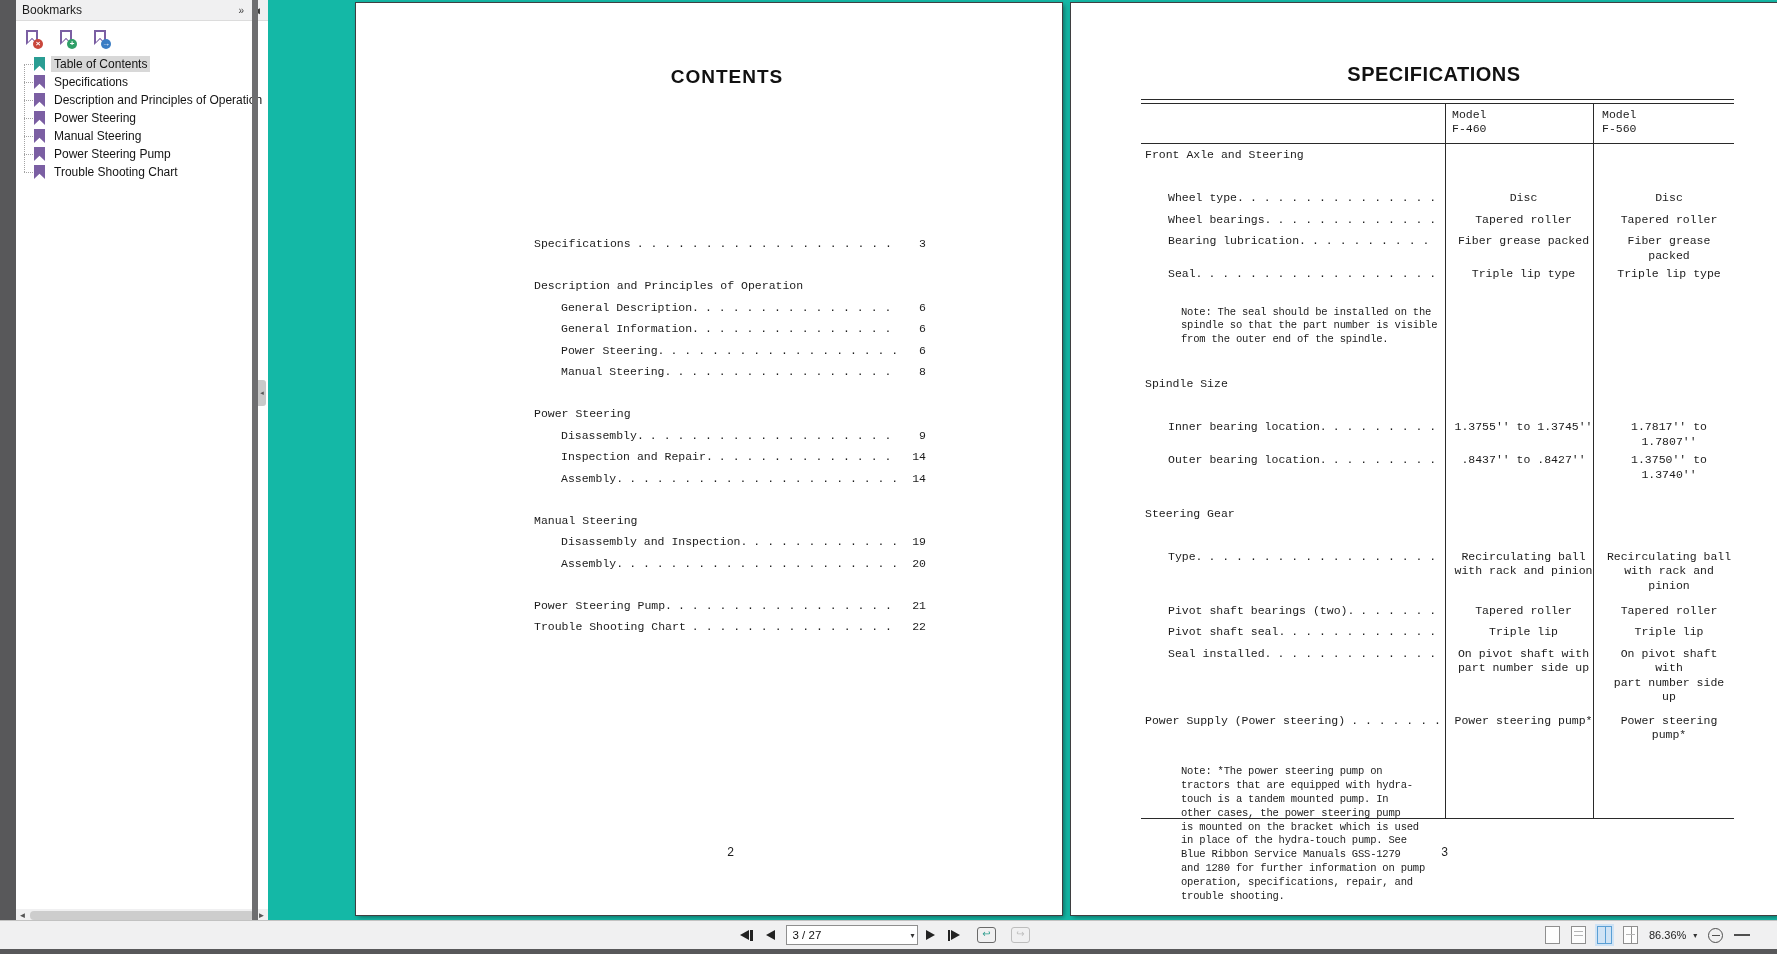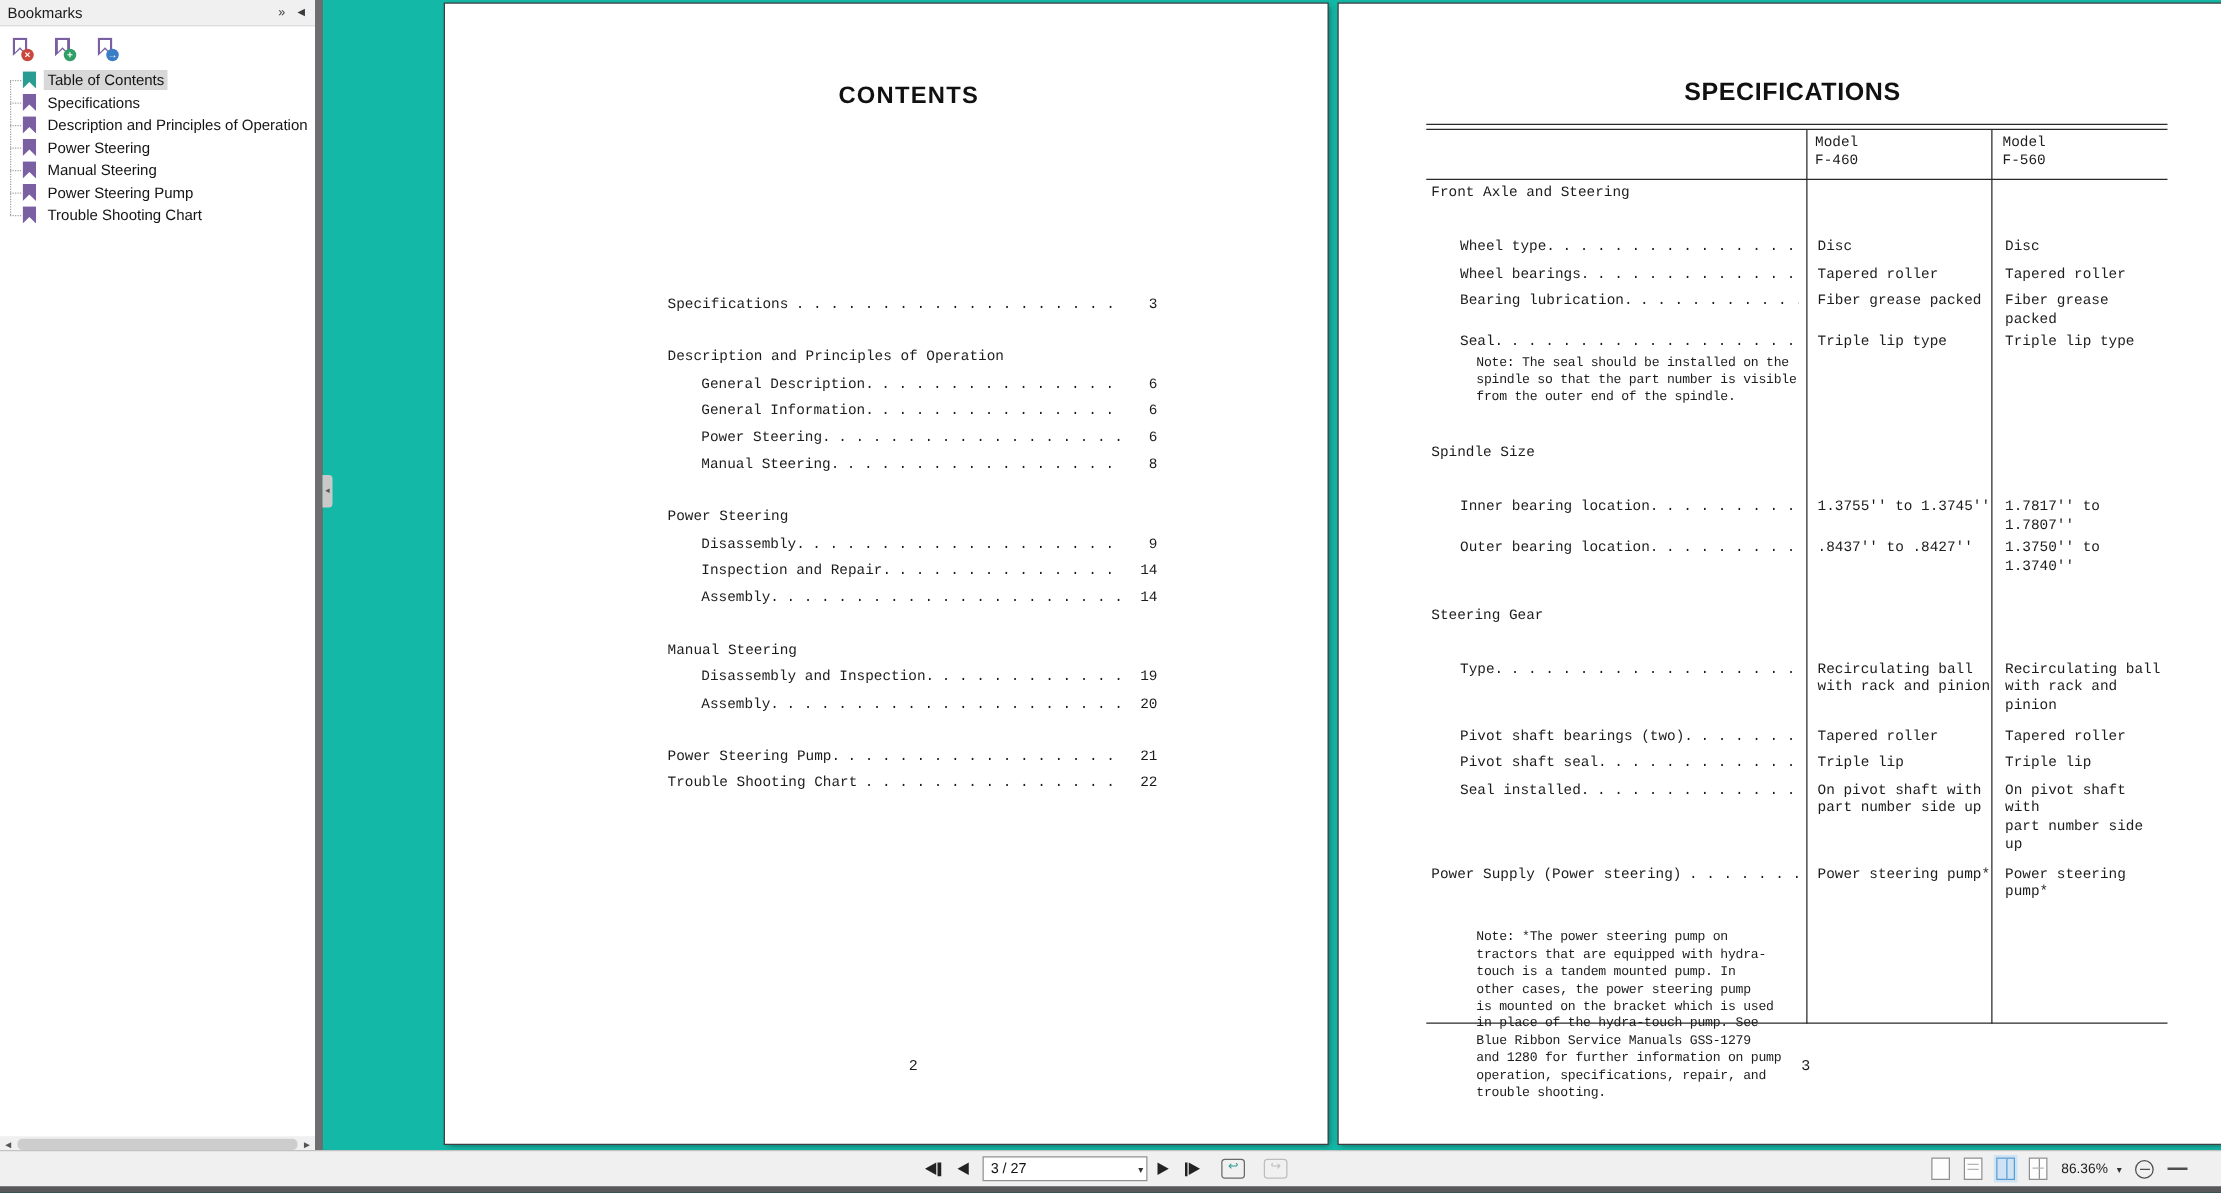--- a/index.html
+++ b/index.html
@@ -1,20 +1,20 @@
 <!DOCTYPE html>
 <html><head>
 <meta charset="utf-8">
 <style>
   html,body{margin:0;padding:0;background:#333;}
   #app{position:relative;width:1777px;height:954px;background:#58585a;overflow:hidden;
        font-family:"Liberation Sans",sans-serif;-webkit-font-smoothing:antialiased;}
 
   
-  #panel{position:absolute;left:0;top:0;width:252px;height:926px;background:#ffffff;z-index:3;}
+  #panel{position:absolute;left:16px;top:0;width:252px;height:926px;background:#ffffff;z-index:3;}
   #panel-header{height:20px;background:#f0f0f1;border-bottom:1px solid #dcdcdc;display:flex;
                 align-items:center;padding:0 6px;font-size:12px;color:#1b1b1b;}
   #panel-header .spacer{flex:1;}
   .hdr-glyph{font-size:10px;color:#3a3a3a;margin-left:8px;cursor:default;}
   #panel-toolbar{display:flex;gap:20px;padding:9px 0 6px 10px;}
   .flag-btn{position:relative;width:14px;height:17px;}
   .flag-outer{position:absolute;left:0;top:0;width:12px;height:15px;background:#7b5fa3;
               clip-path:polygon(0 0,100% 0,100% 100%,50% 62%,0 100%);}
   .flag-inner{position:absolute;left:2px;top:2px;width:8px;height:10px;background:#ffffff;
               clip-path:polygon(0 0,100% 0,100% 100%,50% 58%,0 100%);}
@@ -71,21 +71,21 @@
   .vrule{position:absolute;top:5px;bottom:2px;width:0;border-left:1.4px solid #2a2a2a;}
   .col-hdr{position:absolute;top:9px;line-height:14px;white-space:pre;}
   #spec-body{position:absolute;left:0;top:44px;width:593px;}
   .spec-section{padding-left:4px;height:21.5px;line-height:21.5px;}
   .spec-row{display:flex;align-items:flex-start;min-height:21.5px;}
   .spec-labelwrap{width:304px;flex:none;display:flex;align-items:baseline;line-height:21.5px;
                   padding-right:6px;box-sizing:border-box;overflow:hidden;}
   .spec-labelwrap.indent{padding-left:27px;}
   .spec-labelwrap.flush{padding-left:4px;text-align:right;}
   .spec-dots{flex:1;overflow:hidden;white-space:nowrap;margin-left:6px;}
-  .spec-val{white-space:pre-line;line-height:14.5px;padding-top:4px;box-sizing:border-box;}
+  .spec-val{white-space:pre-line;line-height:14.5px;padding-top:4px;box-sizing:border-box;text-align:center;}
   .spec-val.c1{width:148px;flex:none;padding-left:9px;}
   .spec-val.c2{flex:1;padding-left:11px;}
   .spec-note{padding-left:40px;width:270px;font-size:10.5px;letter-spacing:-.2px;
              line-height:13.8px;white-space:pre-line;}
 
   
   #toolbar{position:absolute;left:0;bottom:5px;width:1777px;height:28px;background:#f0f0f1;
            border-top:1px solid #c2c2c2;z-index:4;}
   #nav-group{position:absolute;left:738px;top:0;height:28px;display:flex;align-items:center;gap:9px;}
   .nav-btn{display:flex;align-items:center;gap:1px;padding:2px;cursor:pointer;}
@@ -327,21 +327,21 @@
               <div class="spec-val c2">Fiber grease packed</div>
             </div>
             <div class="spec-row">
               <div class="spec-labelwrap indent">
                 <span>Seal.</span>
                 <span class="spec-dots">. . . . . . . . . . . . . . . . . . . . . . . . . . . . . . . . . . . . . . . . . . . . . . . . . . . . . . . . . . . . </span>
               </div>
               <div class="spec-val c1">Triple lip type</div>
               <div class="spec-val c2">Triple lip type</div>
             </div>
-            <div class="spec-note" style="">Note:  The seal should be installed on the
+            <div class="spec-note" style="margin-top: 21px;">Note:  The seal should be installed on the
 spindle so that the part number is visible
 from the outer end of the spindle.</div>
             <div class="spec-section" style="margin-top: 26px;">Spindle Size</div>
             <div class="spec-row" style="margin-top: 22px;">
               <div class="spec-labelwrap indent">
                 <span>Inner bearing location.</span>
                 <span class="spec-dots">. . . . . . . . . . . . . . . . . . . . . . . . . . . . . . . . . . . . . . . . . . . . . . . . . . . . . . . . . . . . </span>
               </div>
               <div class="spec-val c1">1.3755'' to 1.3745''</div>
               <div class="spec-val c2">1.7817'' to 1.7807''</div>

